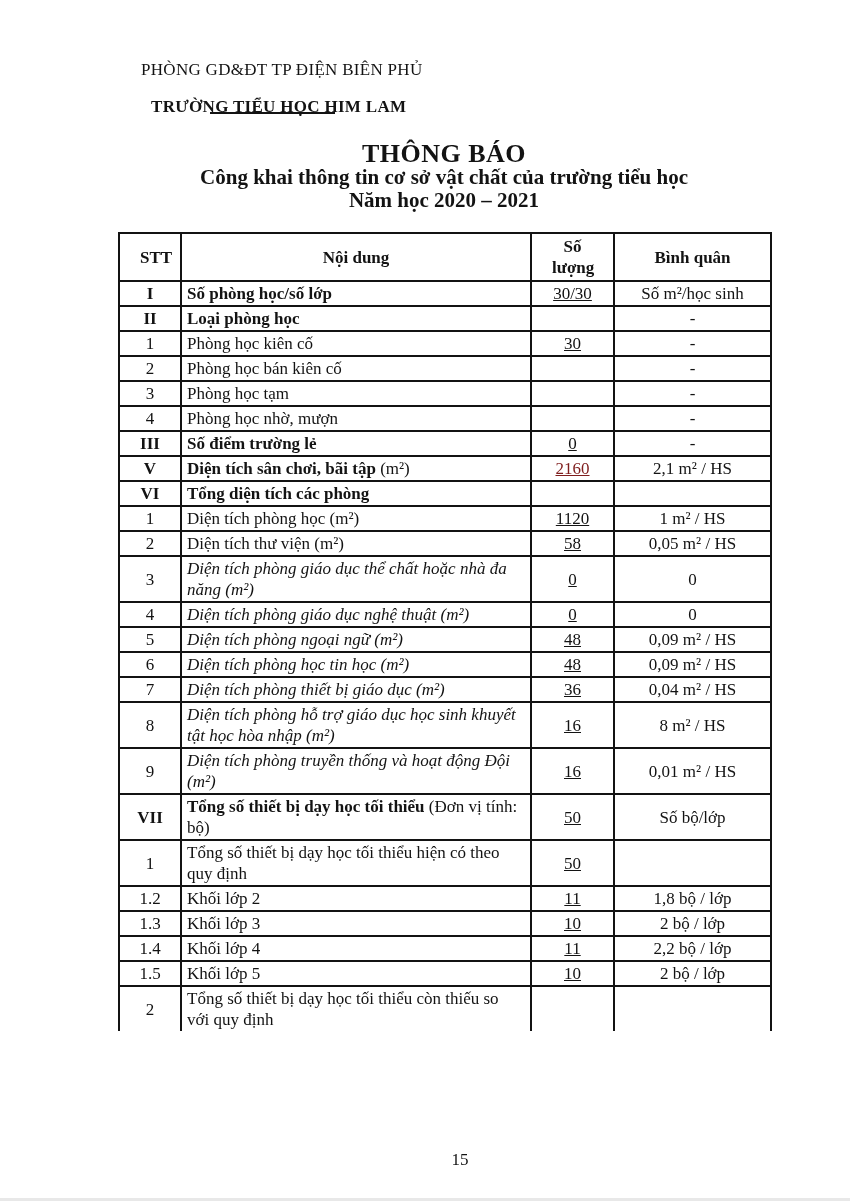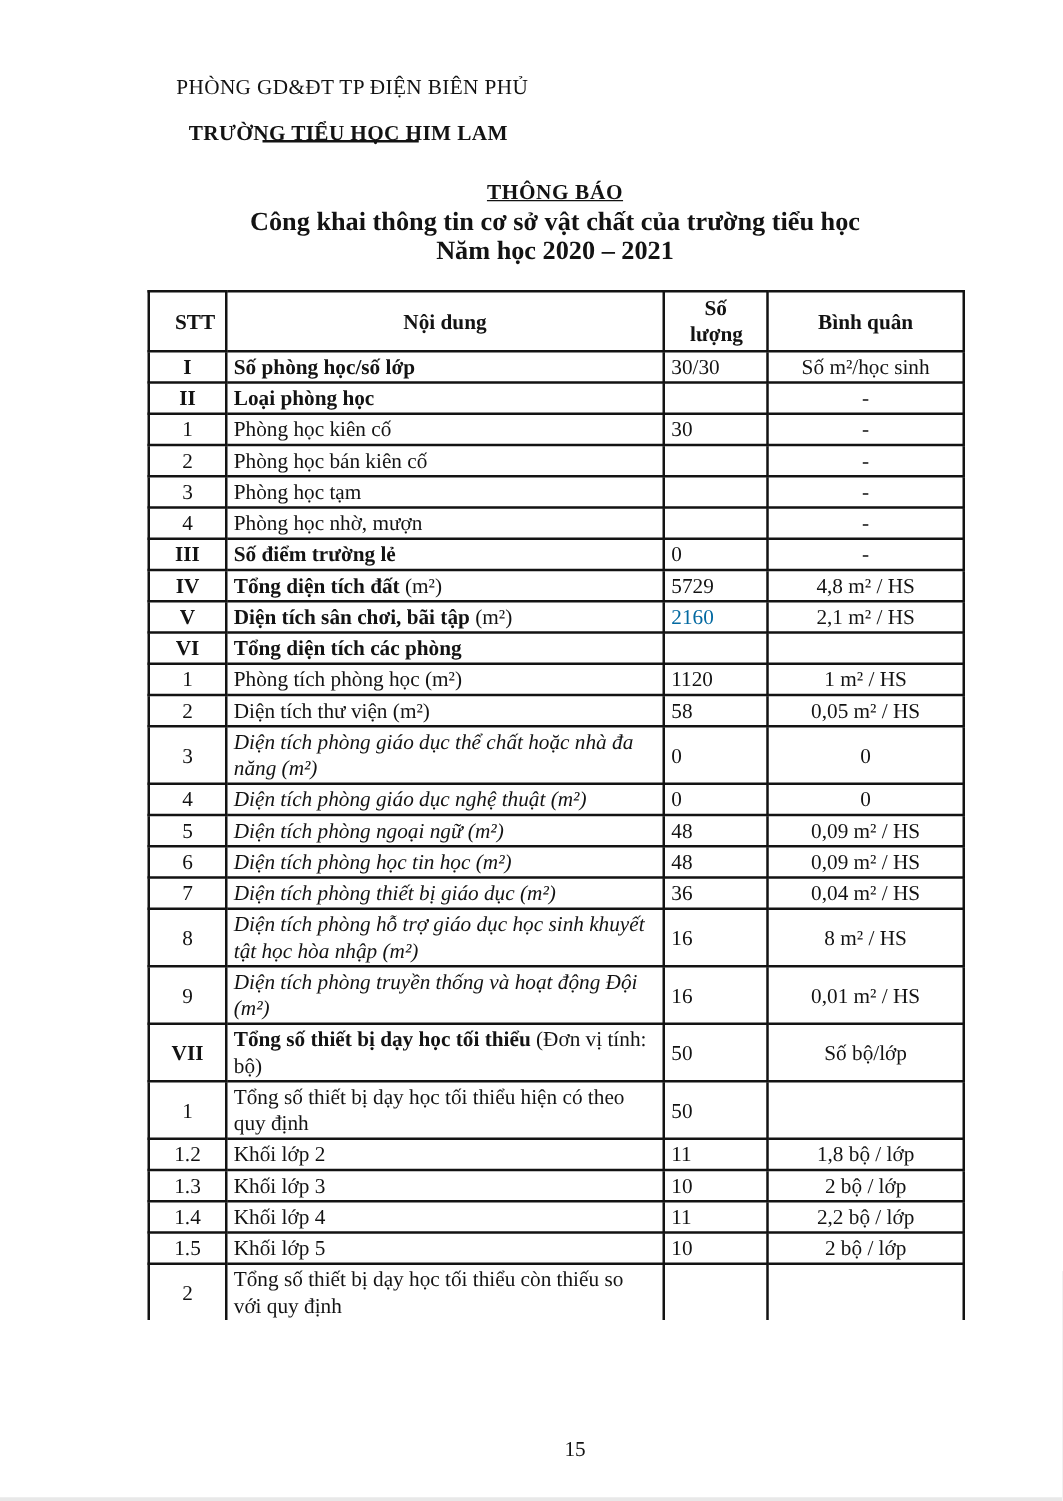--- a/index.html
+++ b/index.html
@@ -6,33 +6,33 @@
   .page{
     position:relative;width:850px;height:1198px;margin:0 auto;background:#ffffff;
     font-family:"Liberation Serif","DejaVu Serif",serif;color:#131313;overflow:hidden;
   }
   .b{font-weight:bold;}
   .i{font-style:italic;}
   .dept{position:absolute;left:141px;top:60px;font-size:17px;letter-spacing:.3px;}
   .school{position:absolute;left:151px;top:85px;font-size:17px;font-weight:bold;letter-spacing:.3px;margin-top:12px;}
   .school-underline{position:absolute;left:210px;top:112px;width:125px;height:0;border-top:2px solid #131313;}
   .title-wrap{position:absolute;left:118px;top:141px;width:652px;text-align:center;font-weight:bold;}
-  .title-main{font-size:17px;line-height:25px;letter-spacing:.5px;text-decoration:underline;}
+  .title-main{font-size:26px;line-height:25px;letter-spacing:.5px;}
   .title-sub{font-size:21px;line-height:23px;}
   table.doc-table{
     position:absolute;left:118px;top:232px;width:652px;
     border-collapse:collapse;table-layout:fixed;
   }
   .doc-table th,.doc-table td{
     border:2px solid #131313;font-size:17px;line-height:21px;
     padding:1px 5px;vertical-align:middle;overflow:hidden;
   }
   .doc-table th{text-align:center;font-weight:bold;padding:2px 20px;}
   .c-stt{text-align:center;}
-  .c-qty{}
+  .c-qty{text-align:center;text-decoration:underline;}
   .c-avg{text-align:center;}
   .doc-table tr:last-child td{border-bottom:none;}
   .page-number{position:absolute;left:134px;top:1150px;width:652px;text-align:center;font-size:17px;}
 </style>
 </head>
 <body>
 
 <div class="page">
 
   <div class="dept">PHÒNG GD&amp;ĐT TP ĐIỆN BIÊN PHỦ</div>
@@ -97,40 +97,34 @@
           <td class="c-qty"></td>
           <td class="c-avg">-</td>
         </tr>
         <tr>
           <td class="c-stt b">III</td>
           <td class="c-content"><span class="b ">Số điểm trường lẻ</span></td>
           <td class="c-qty">0</td>
           <td class="c-avg">-</td>
         </tr>
         <tr>
-          <td class="c-stt b">IV</td>
-          <td class="c-content"><span class="b ">Tổng diện tích đất </span><span>(m²)</span></td>
-          <td class="c-qty">5729</td>
-          <td class="c-avg">4,8 m² / HS</td>
-        </tr>
-        <tr>
           <td class="c-stt b">V</td>
           <td class="c-content"><span class="b ">Diện tích sân chơi, bãi tập </span><span>(m²)</span></td>
-          <td class="c-qty" style="color: #0369a1;">2160</td>
+          <td class="c-qty" style="color: #7f1d1d;">2160</td>
           <td class="c-avg">2,1 m² / HS</td>
         </tr>
         <tr>
           <td class="c-stt b">VI</td>
           <td class="c-content"><span class="b ">Tổng diện tích các phòng</span></td>
           <td class="c-qty"></td>
           <td class="c-avg"></td>
         </tr>
         <tr>
           <td class="c-stt">1</td>
-          <td class="c-content"><span>Phòng tích phòng học (m²)</span></td>
+          <td class="c-content"><span>Diện tích phòng học (m²)</span></td>
           <td class="c-qty">1120</td>
           <td class="c-avg">1 m² / HS</td>
         </tr>
         <tr>
           <td class="c-stt">2</td>
           <td class="c-content"><span>Diện tích thư viện (m²)</span></td>
           <td class="c-qty">58</td>
           <td class="c-avg">0,05 m² / HS</td>
         </tr>
         <tr>

